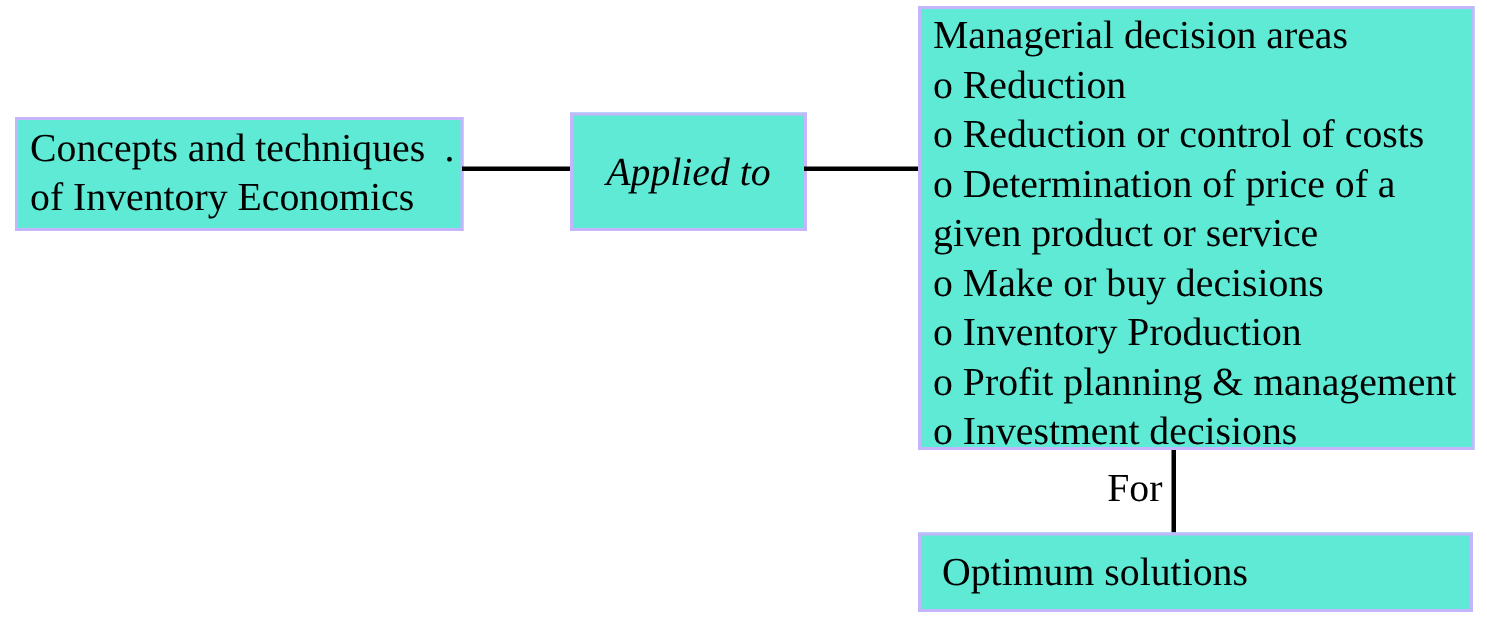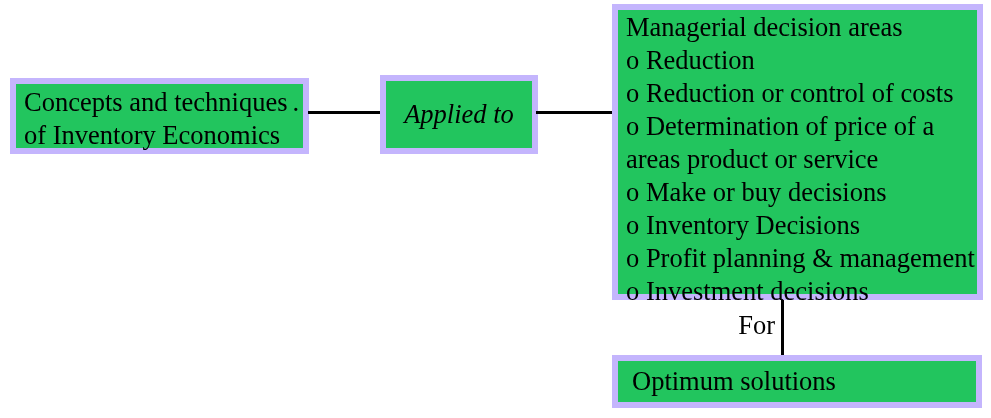--- a/index.html
+++ b/index.html
@@ -13,22 +13,22 @@
     height: 418px;
     background: #ffffff;
     font-family: "Liberation Serif", "DejaVu Serif", serif;
     color: #000000;
     font-size: 26.5px;
     line-height: 33px;
     overflow: hidden;
   }
   .box {
     position: absolute;
-    border: 6px solid #c4b5fd;
-    background: #22c55e;
+    border: 2px solid #c4b5fd;
+    background: #5eead4;
     box-sizing: border-box;
   }
   .left-box {
     left: 10px; top: 78px; width: 299px; height: 76px;
     padding: 2px 4px 4px 8px;
   }
   .period {
     position: absolute;
     right: 4px; top: 2px;
   }
@@ -81,23 +81,23 @@
   <div class="box applied-box">
     <span>Applied to</span>
   </div>
 
   <div class="hline hline-2"></div>
 
   <div class="box right-box">
     <div>Managerial decision areas</div>
     <div>o Reduction</div>
     <div>o Reduction or control of costs</div>
-    <div>o Determination of price of a areas product or service</div>
+    <div>o Determination of price of a given product or service</div>
     <div>o Make or buy decisions</div>
-    <div>o Inventory Decisions</div>
+    <div>o Inventory Production</div>
     <div>o Profit planning &amp; management</div>
     <div>o Investment decisions</div>
   </div>
 
   <div class="vline"></div>
 
   <div class="for-label">For</div>
 
   <div class="box bottom-box">
     <span>Optimum solutions</span>

